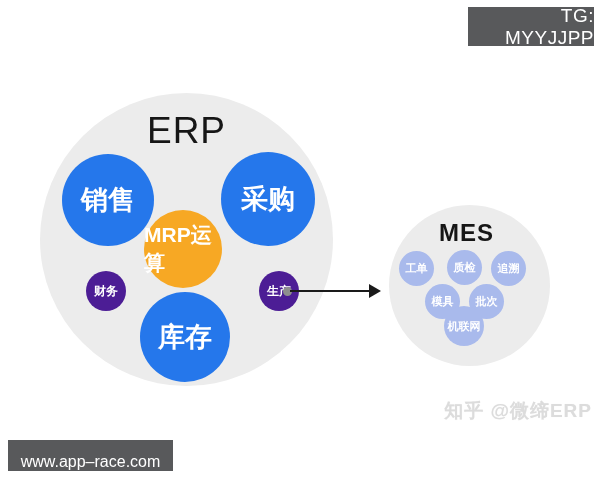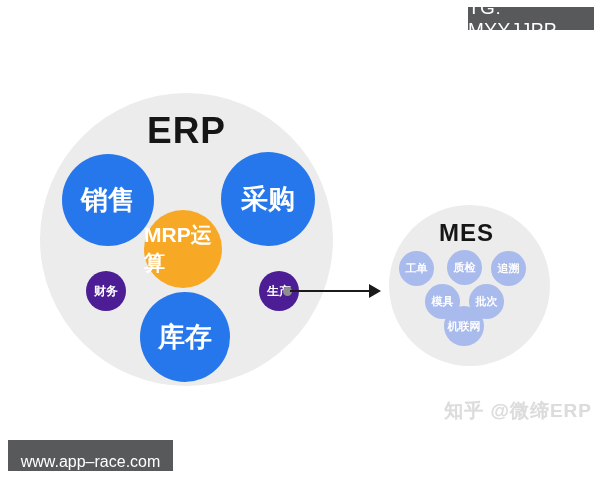--- a/index.html
+++ b/index.html
@@ -11,21 +11,21 @@
   .circle{
     position:absolute;border-radius:50%;
     display:flex;align-items:center;justify-content:center;
     box-sizing:border-box;
   }
   
   .erp-big{left:40px;top:93px;width:293px;height:293px;background:#ECECEC;}
   .mes-big{left:389px;top:205px;width:161px;height:161px;background:#ECECEC;}
   .erp-title{
     position:absolute;left:40px;top:110px;width:293px;text-align:center;
-    font-size:37px;font-weight:700;color:#161616;letter-spacing:1px;
+    font-size:37px;font-weight:400;color:#161616;letter-spacing:1px;
   }
   .mes-title{
     position:absolute;left:389px;top:219px;width:155px;text-align:center;
     font-size:24px;font-weight:700;color:#161616;letter-spacing:1px;
   }
   
   .blue{background:#2577EB;color:#ffffff;font-weight:700;}
   .sales{left:62px;top:154px;width:92px;height:92px;font-size:27px;}
   .purchase{left:221px;top:152px;width:94px;height:94px;font-size:27px;}
   .inventory{left:140px;top:292px;width:90px;height:90px;font-size:27px;}
@@ -46,21 +46,21 @@
   .m-qc{left:447px;top:250px;width:35px;height:35px;}
   .m-trace{left:491px;top:251px;width:35px;height:35px;}
   .m-mold{left:425px;top:284px;width:35px;height:35px;}
   .m-batch{left:469px;top:284px;width:35px;height:35px;}
   .m-iot{left:444px;top:306px;width:40px;height:40px;font-size:11px;}
   
   .badge{
     position:absolute;background:#58595B;color:#ffffff;
     display:flex;align-items:center;justify-content:center;
   }
-  .tg-badge{left:468px;top:7px;width:126px;height:23px;font-size:19px;letter-spacing:0.5px;}
+  .tg-badge{left:468px;top:7px;width:126px;height:39px;font-size:19px;letter-spacing:0.5px;text-align:right;}
   .site-badge{left:8px;top:440px;width:165px;height:31px;font-size:16px;align-items:flex-end;}
   
   .watermark{
     position:absolute;right:8px;top:398px;
     font-size:19px;color:#dcdcdc;letter-spacing:1px;font-weight:700;
     text-shadow:0 0 1px #efefef;
     user-select:none;
   }
 </style>
 </head>

